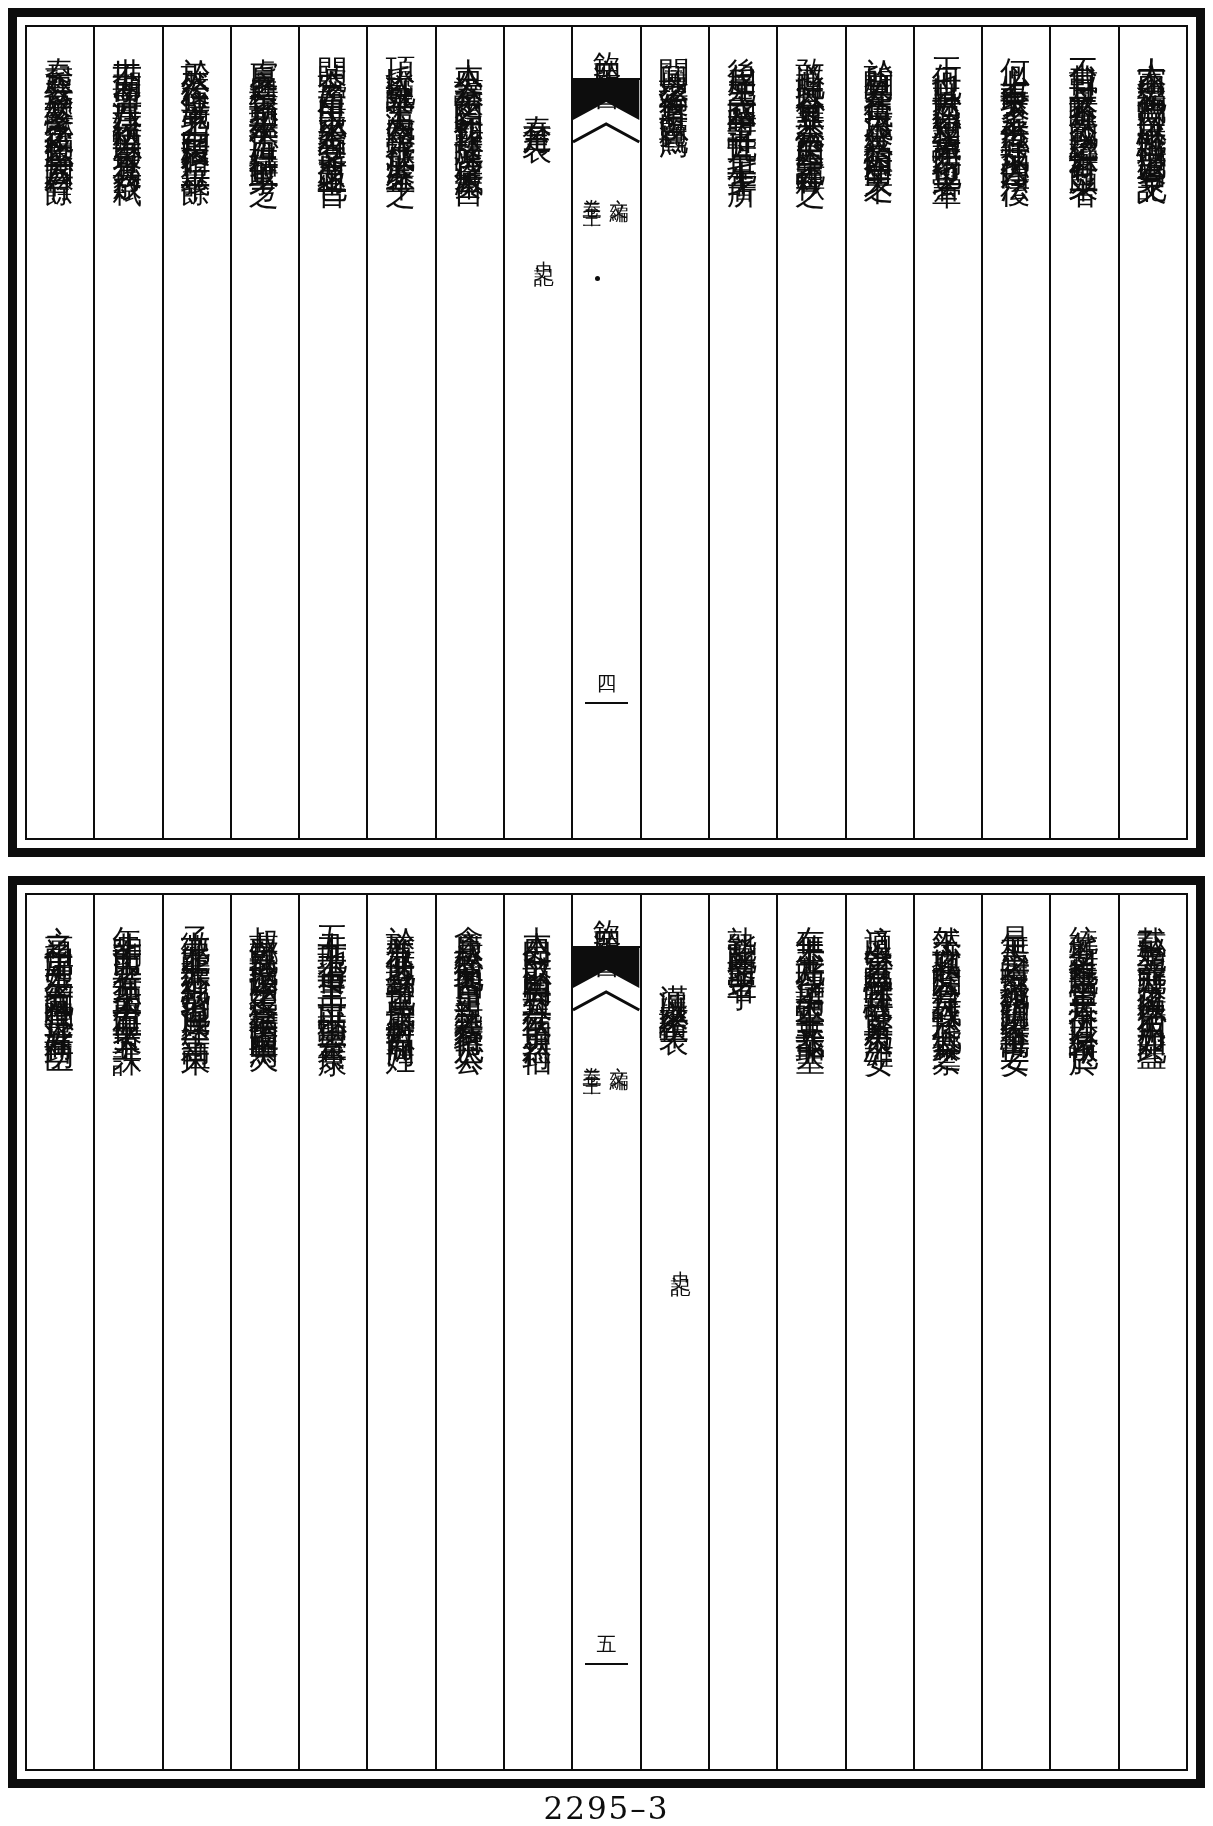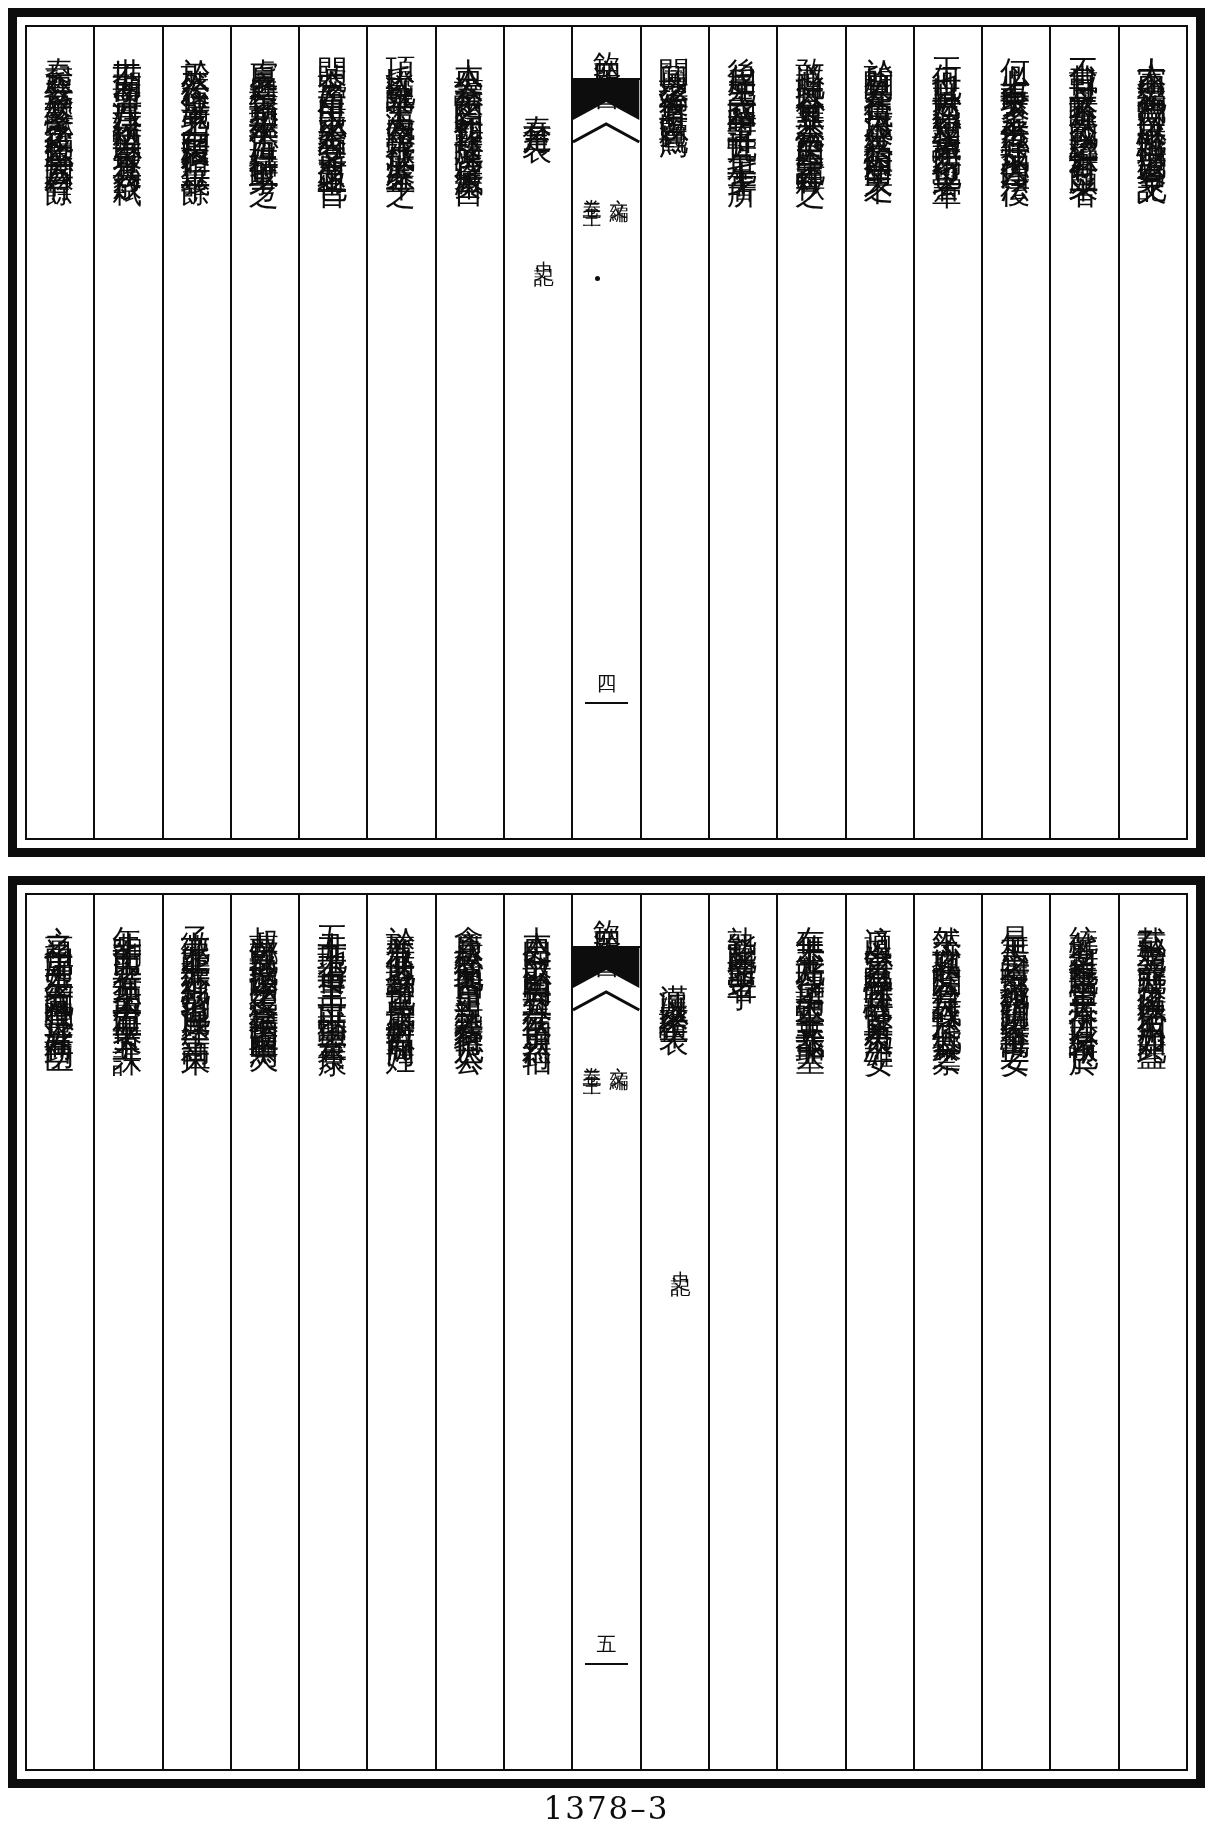--- a/index.html
+++ b/index.html
@@ -199,13 +199,13 @@
       <div class="col">
           <div class="vtext">年非劉氏而王者若無功上所不置而侯者天下共誅</div>
         </div>
       <div class="col">
           <div class="vtext">之高祖子弟同姓為王者九國唯獨長沙異姓而功臣</div>
         </div>
     </div>
   </div>
 </div>
 
-<div class="footer">1378–3</div>
+<div class="footer">2295–3</div>
 
 </body></html>

